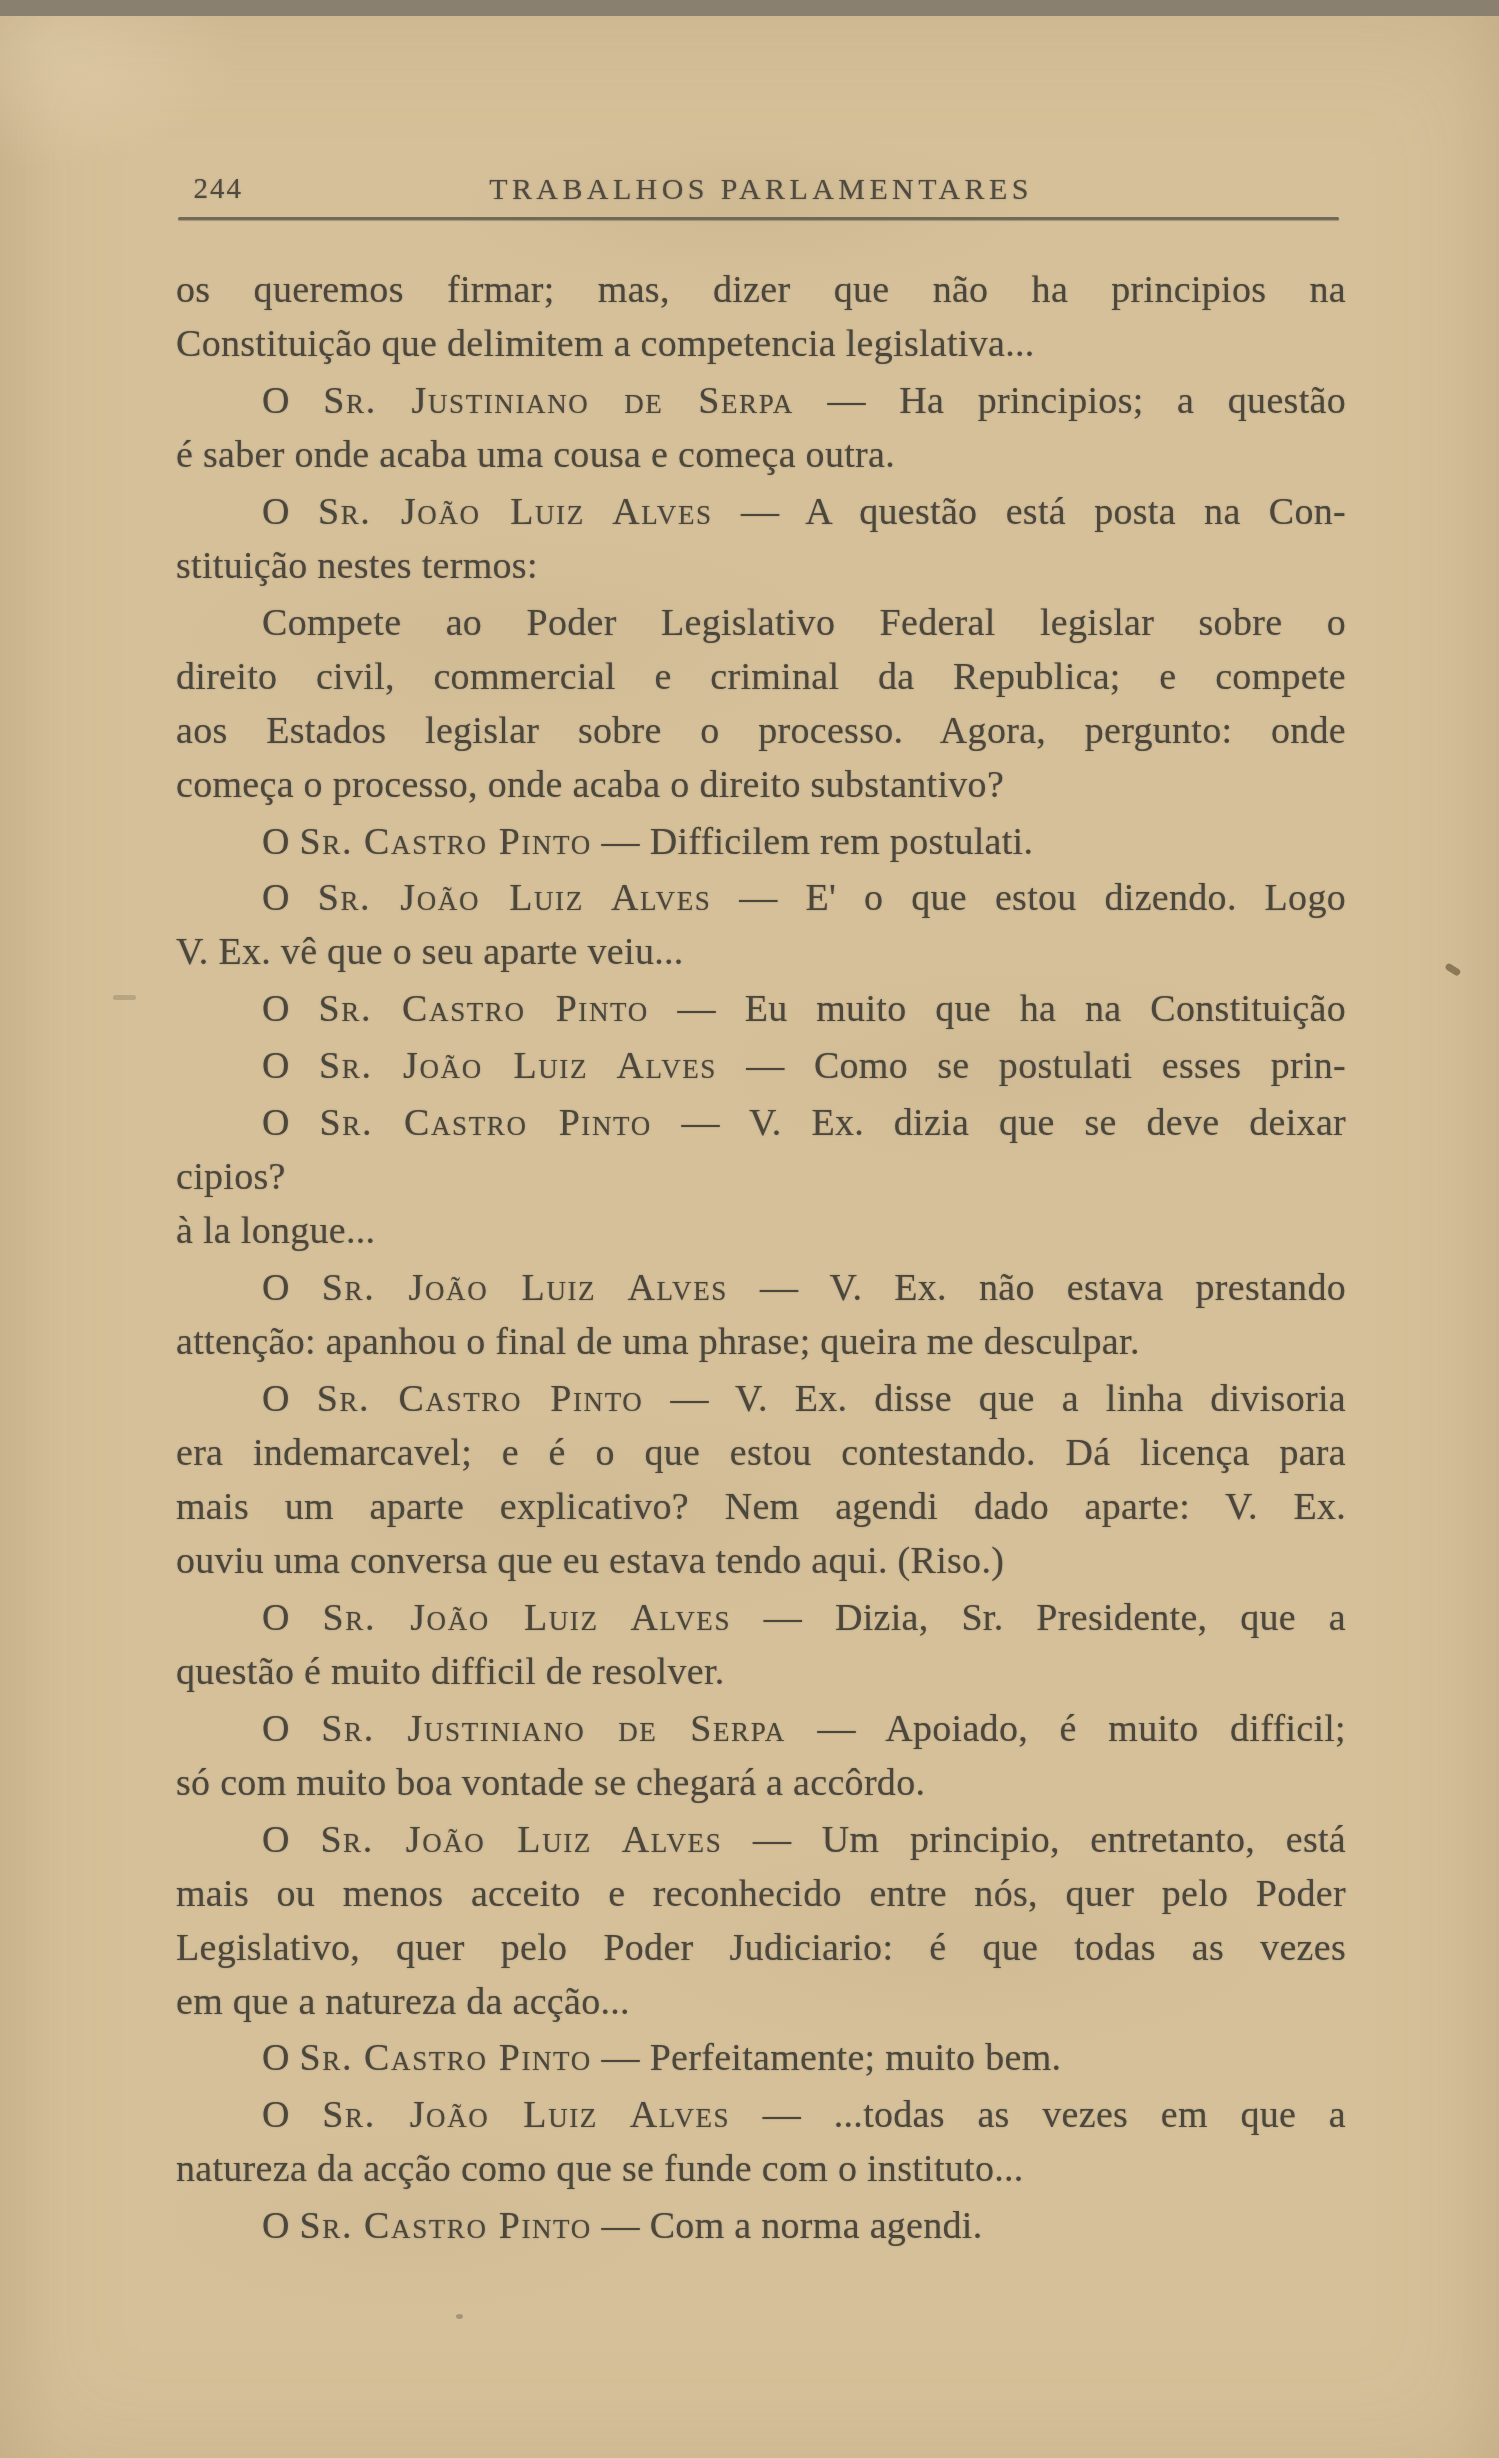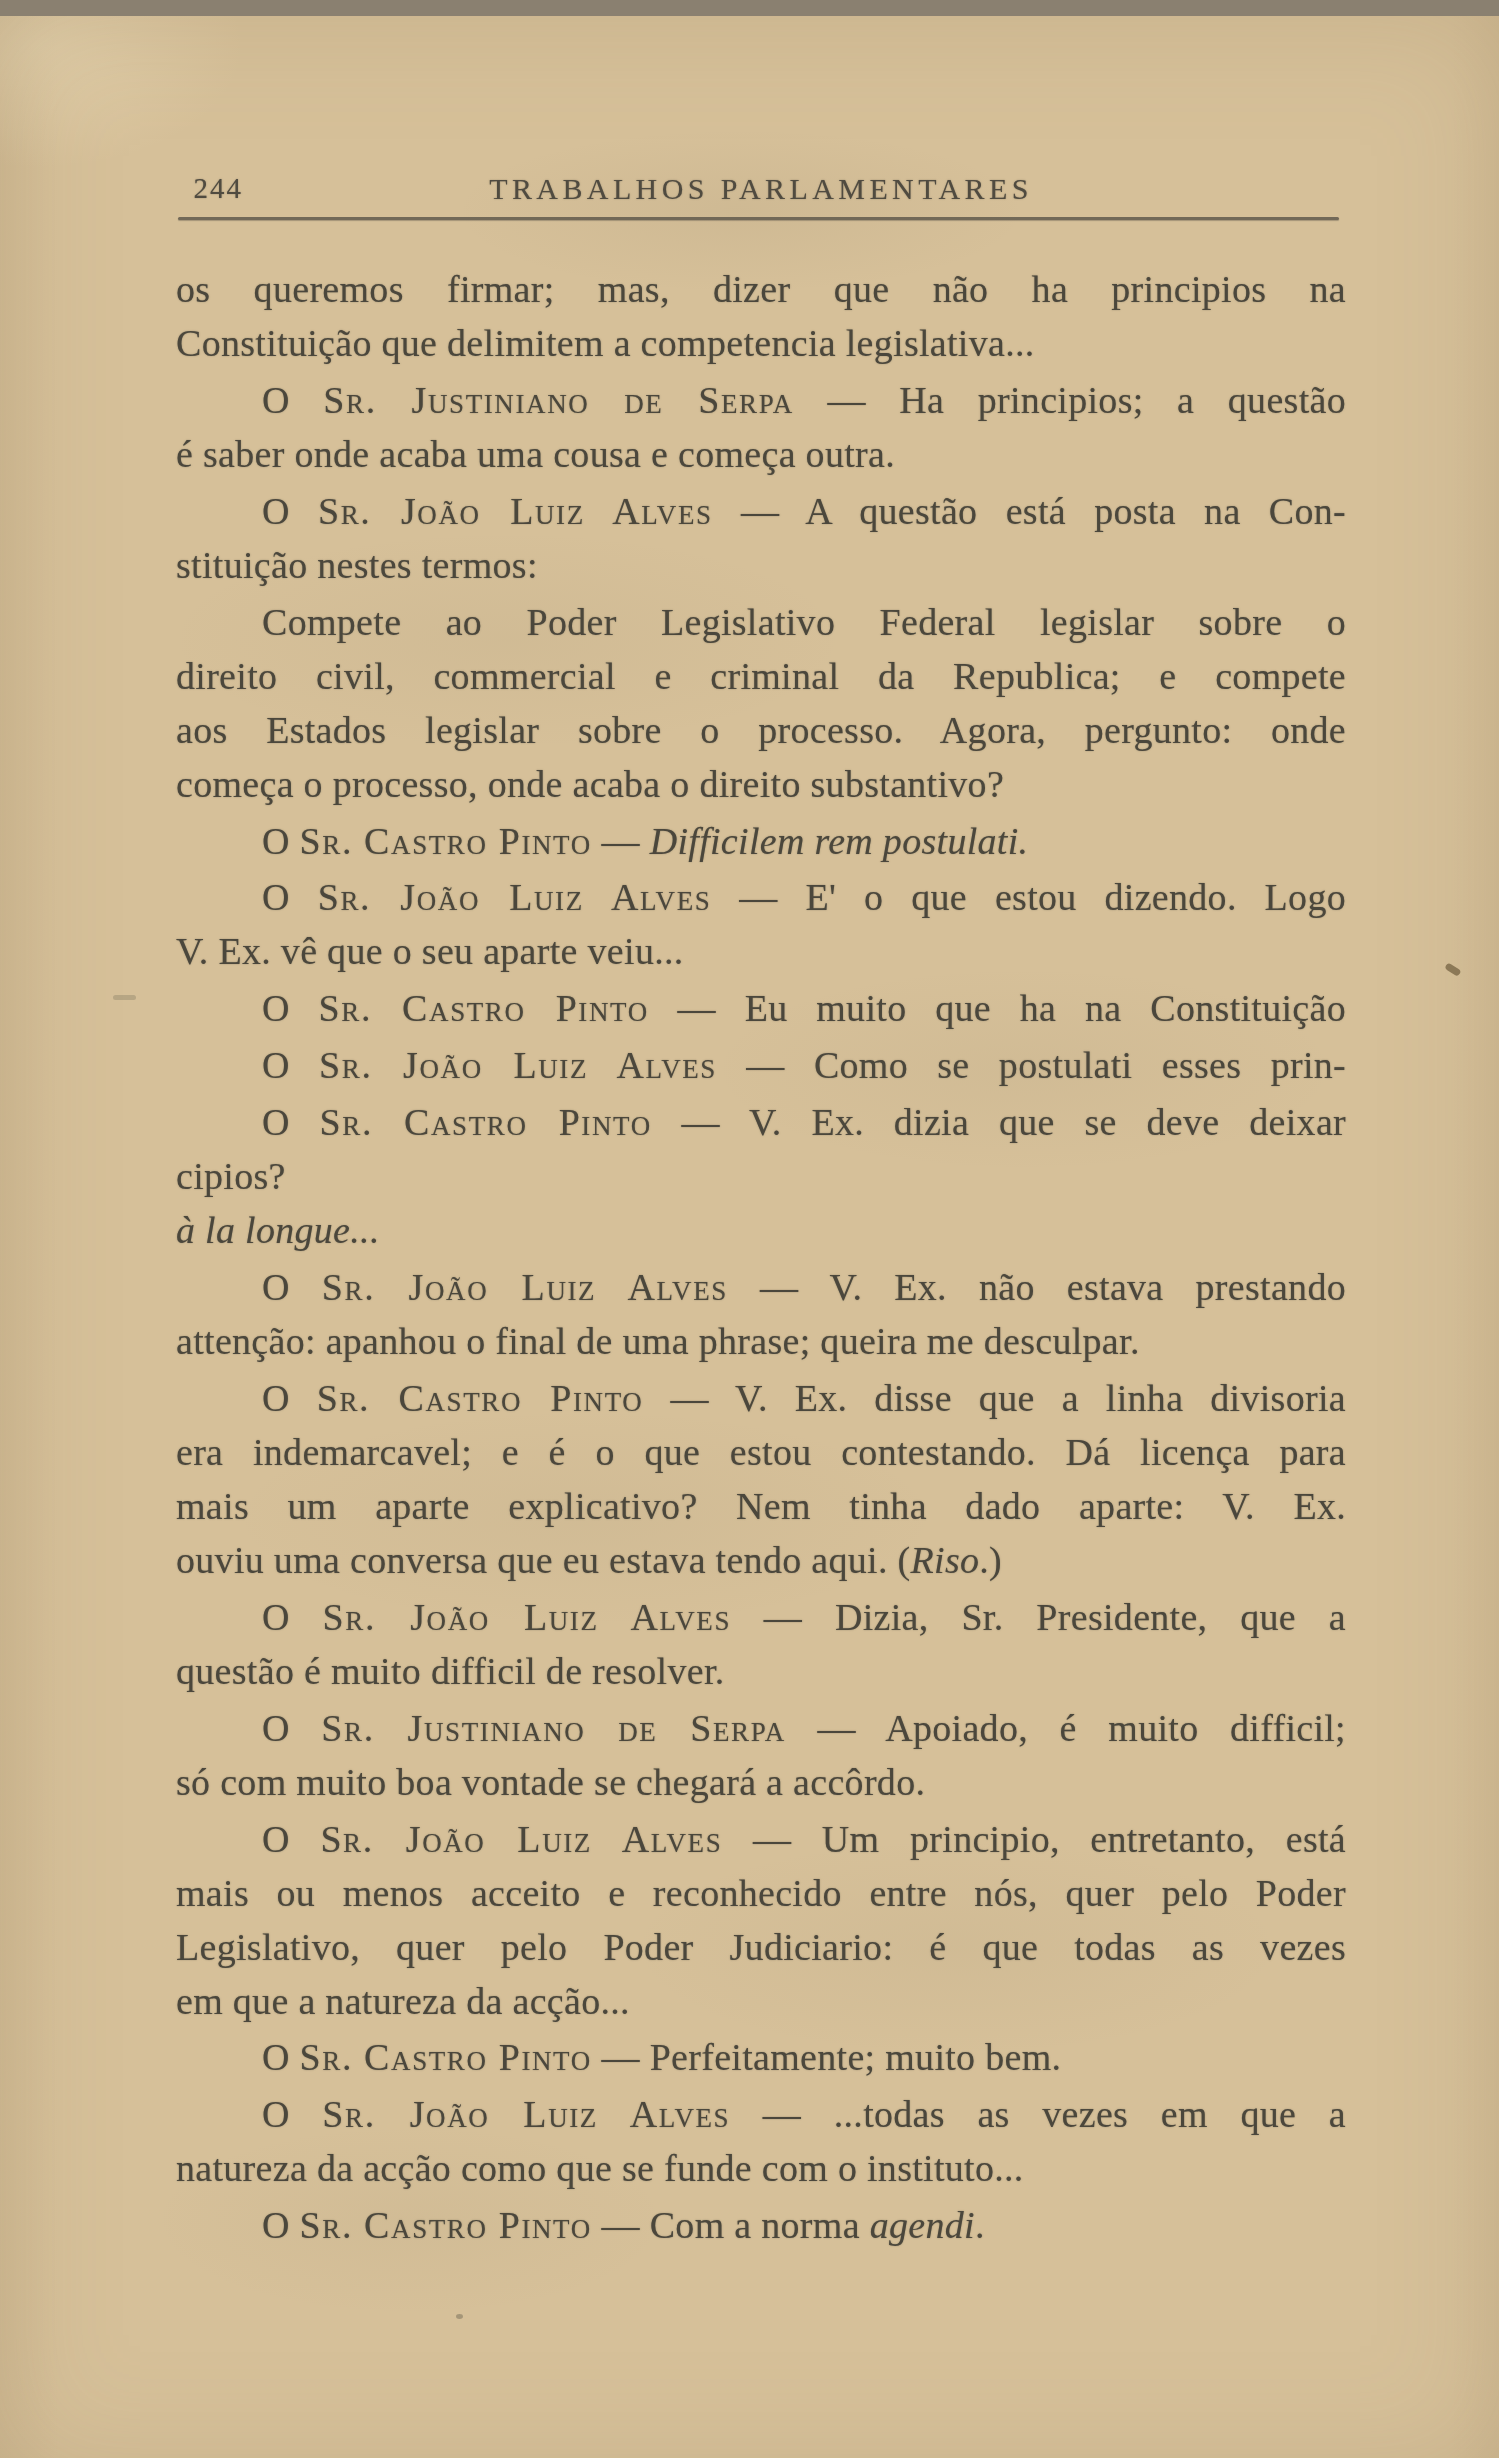--- a/index.html
+++ b/index.html
@@ -44,21 +44,21 @@
 
   .text-block{
     position:absolute;left:176px;top:246px;width:1170px;
     font-size:38px;line-height:54px;letter-spacing:0.3px;
   }
   .line{min-height:54px;}
   .line.justify{text-align:justify;text-align-last:justify;}
   .line.indent{padding-left:86px;}
   .line.para-start{margin-top:2.9px;}
   .seg-sc{font-variant:small-caps;letter-spacing:1.6px;}
-  .seg-i{font-style:italic;}
+  .seg-i{}
 
   .speck{
     position:absolute;left:1445px;top:950px;width:15.6px;height:6.8px;
     background:#7a6847;border-radius:3.9px;transform:rotate(32deg);opacity:.8;
   }
   .margin-dash{
     position:absolute;left:113px;top:979px;width:23.4px;height:4.9px;
     background:rgba(75,71,60,.22);border-radius:2.9px;
   }
   .bottom-dot{
@@ -94,21 +94,21 @@
       <div class="line"><span class="seg-n">V. Ex. vê que o seu aparte veiu...</span></div>
       <div class="line justify indent para-start"><span class="seg-n">O </span><span class="seg-sc">Sr. Castro Pinto</span><span class="seg-n"> — Eu muito que ha na Constituição</span></div>
       <div class="line justify indent para-start"><span class="seg-n">O </span><span class="seg-sc">Sr. João Luiz Alves</span><span class="seg-n"> — Como se postulati esses prin-</span></div>
       <div class="line justify indent para-start"><span class="seg-n">O </span><span class="seg-sc">Sr. Castro Pinto</span><span class="seg-n"> — V. Ex. dizia que se deve deixar</span></div>
       <div class="line"><span class="seg-n">cipios?</span></div>
       <div class="line"><span class="seg-i">à la longue...</span></div>
       <div class="line justify indent para-start"><span class="seg-n">O </span><span class="seg-sc">Sr. João Luiz Alves</span><span class="seg-n"> — V. Ex. não estava prestando</span></div>
       <div class="line"><span class="seg-n">attenção: apanhou o final de uma phrase; queira me desculpar.</span></div>
       <div class="line justify indent para-start"><span class="seg-n">O </span><span class="seg-sc">Sr. Castro Pinto</span><span class="seg-n"> — V. Ex. disse que a linha divisoria</span></div>
       <div class="line justify"><span class="seg-n">era indemarcavel; e é o que estou contestando. Dá licença para</span></div>
-      <div class="line justify"><span class="seg-n">mais um aparte explicativo? Nem tinha dado aparte: V. Ex.</span></div>
+      <div class="line justify"><span class="seg-n">mais um aparte explicativo? Nem agendi dado aparte: V. Ex.</span></div>
       <div class="line"><span class="seg-n">ouviu uma conversa que eu estava tendo aqui. (</span><span class="seg-i">Riso</span><span class="seg-n">.)</span></div>
       <div class="line justify indent para-start"><span class="seg-n">O </span><span class="seg-sc">Sr. João Luiz Alves</span><span class="seg-n"> — Dizia, Sr. Presidente, que a</span></div>
       <div class="line"><span class="seg-n">questão é muito difficil de resolver.</span></div>
       <div class="line justify indent para-start"><span class="seg-n">O </span><span class="seg-sc">Sr. Justiniano de Serpa</span><span class="seg-n"> — Apoiado, é muito difficil;</span></div>
       <div class="line"><span class="seg-n">só com muito boa vontade se chegará a accôrdo.</span></div>
       <div class="line justify indent para-start"><span class="seg-n">O </span><span class="seg-sc">Sr. João Luiz Alves</span><span class="seg-n"> — Um principio, entretanto, está</span></div>
       <div class="line justify"><span class="seg-n">mais ou menos acceito e reconhecido entre nós, quer pelo Poder</span></div>
       <div class="line justify"><span class="seg-n">Legislativo, quer pelo Poder Judiciario: é que todas as vezes</span></div>
       <div class="line"><span class="seg-n">em que a natureza da acção...</span></div>
       <div class="line indent para-start"><span class="seg-n">O </span><span class="seg-sc">Sr. Castro Pinto</span><span class="seg-n"> — Perfeitamente; muito bem.</span></div>

